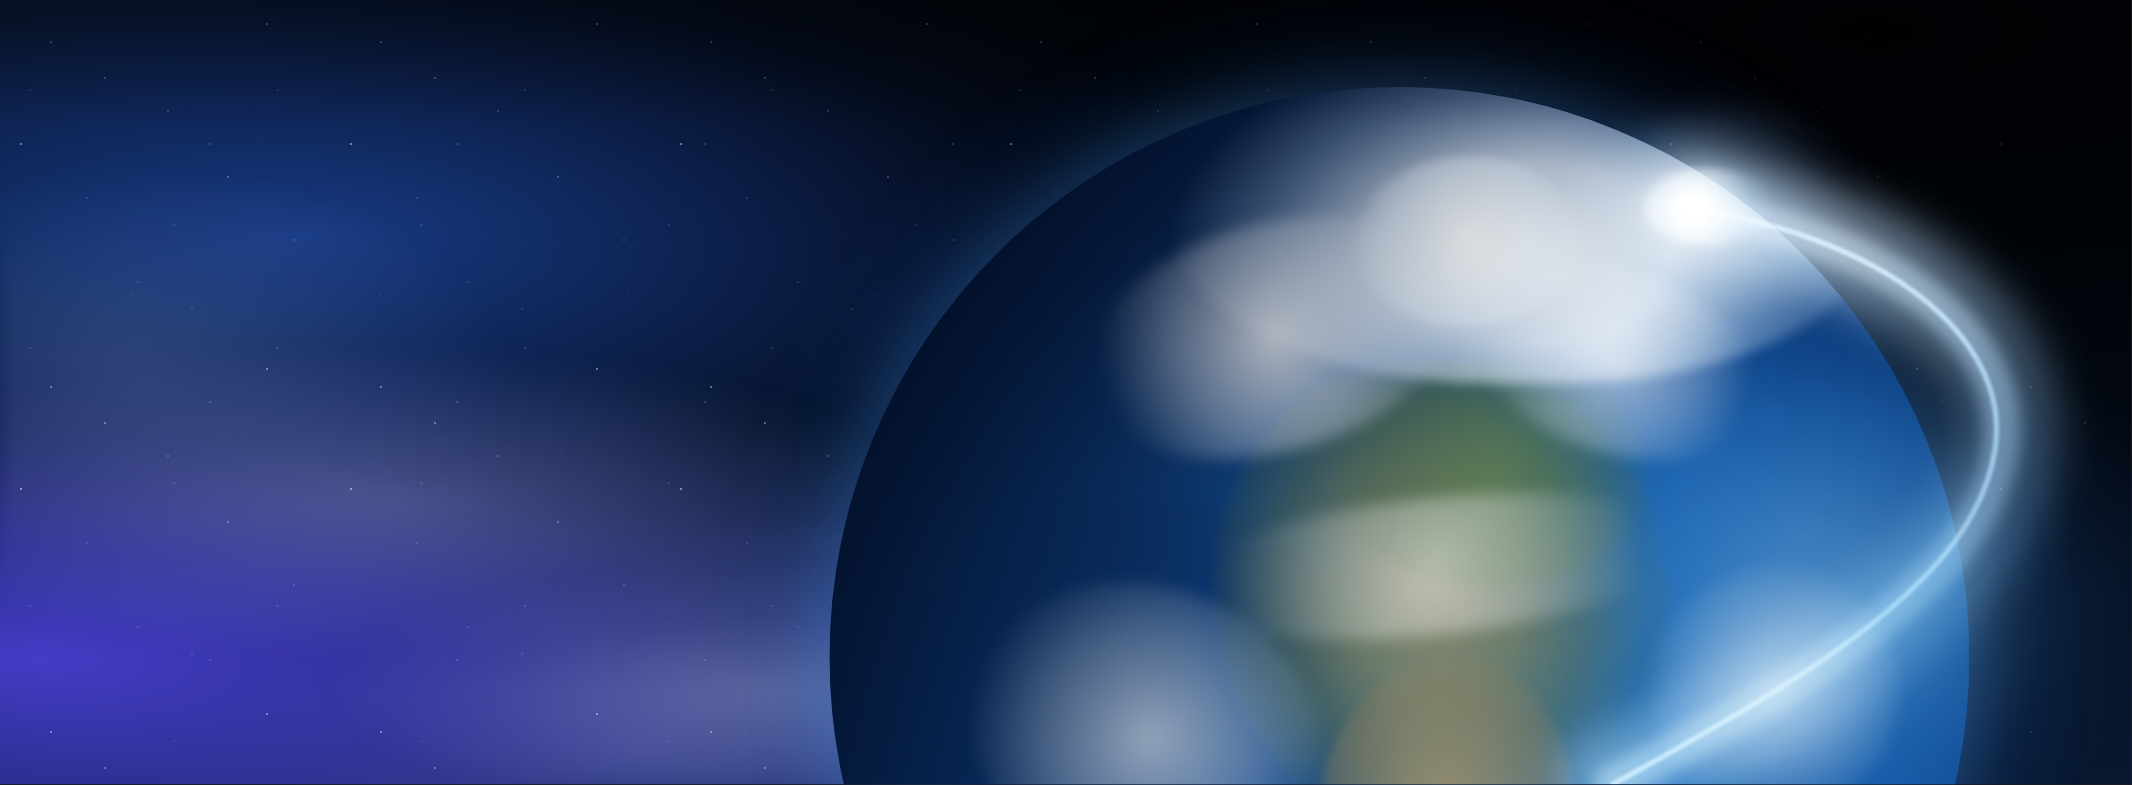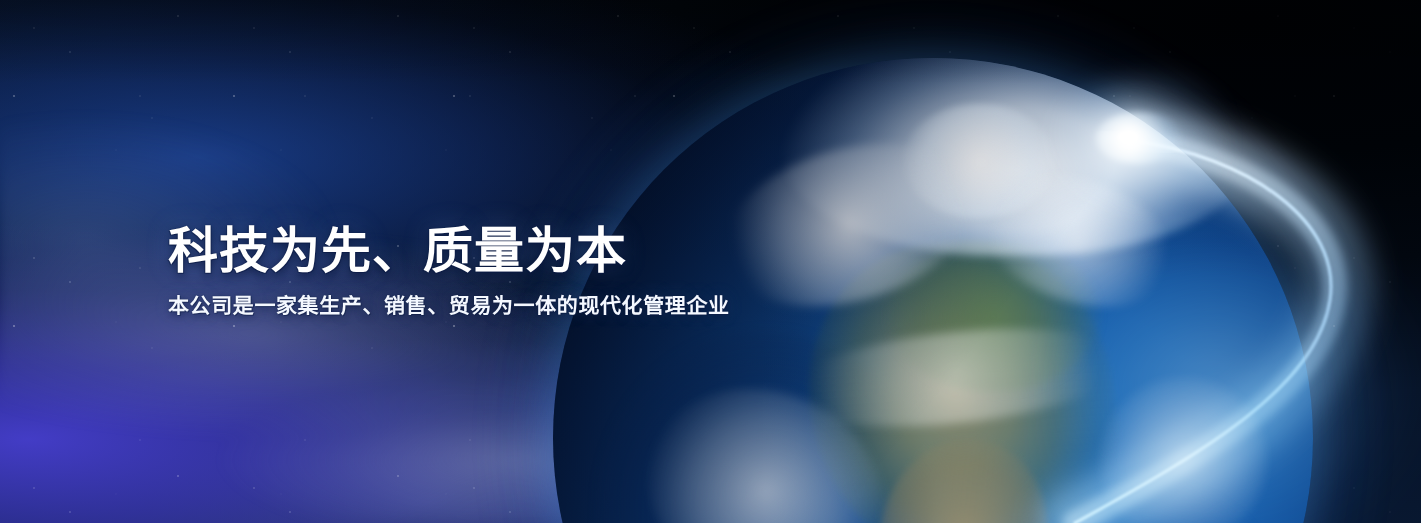--- a/index.html
+++ b/index.html
@@ -379,18 +379,14 @@
       <path d="M 1104 136 C 1122 137, 1146 142, 1172 148" fill="none" stroke="#ffffff" stroke-width="5" stroke-linecap="round" opacity="0.9" filter="url(#midBlur)"></path>
     </svg>
 
     <div id="comet-halo"></div>
     <div id="comet-head"></div>
     <div id="comet-core"></div>
   </div>
 
   <div class="layer" id="vignette"></div>
 
-  <div id="copy">
-    <h1 id="headline">科技为先、质量为本</h1>
-    <p id="subhead">本公司是一家集生产、销售、贸易为一体的现代化管理企业</p>
-  </div>
 
 </div>
 
 </body></html>

